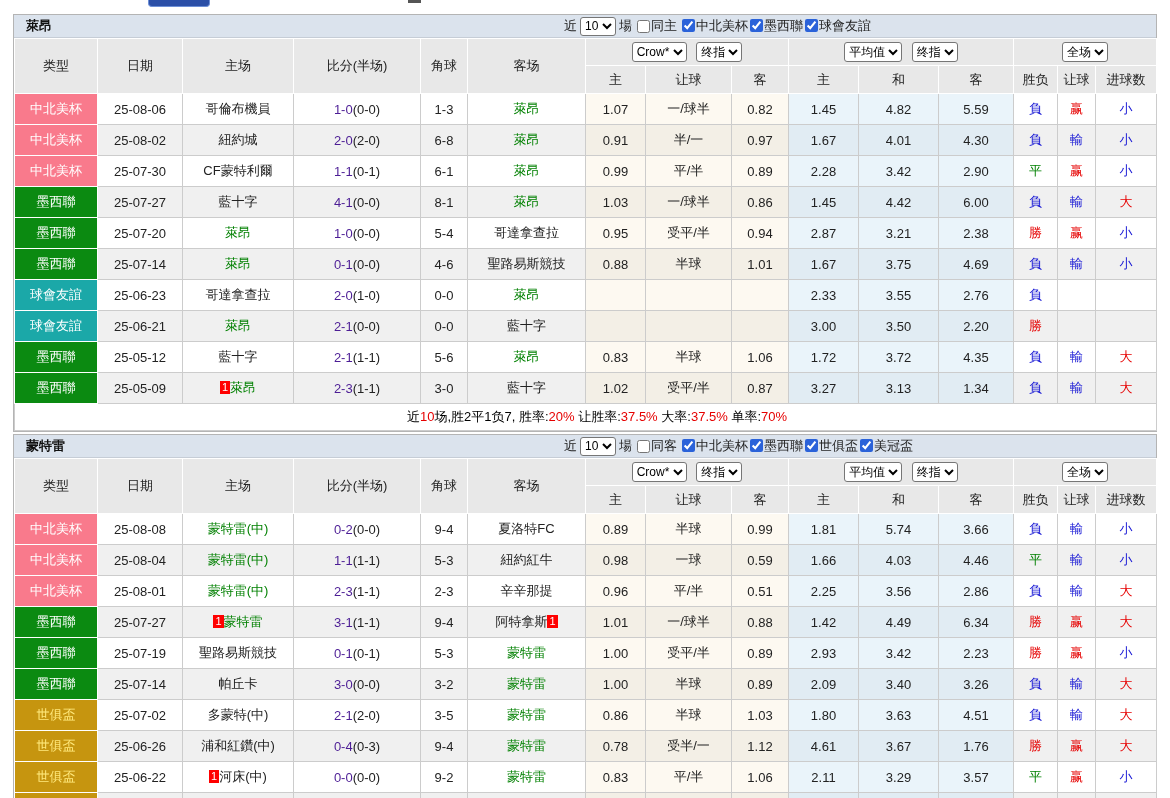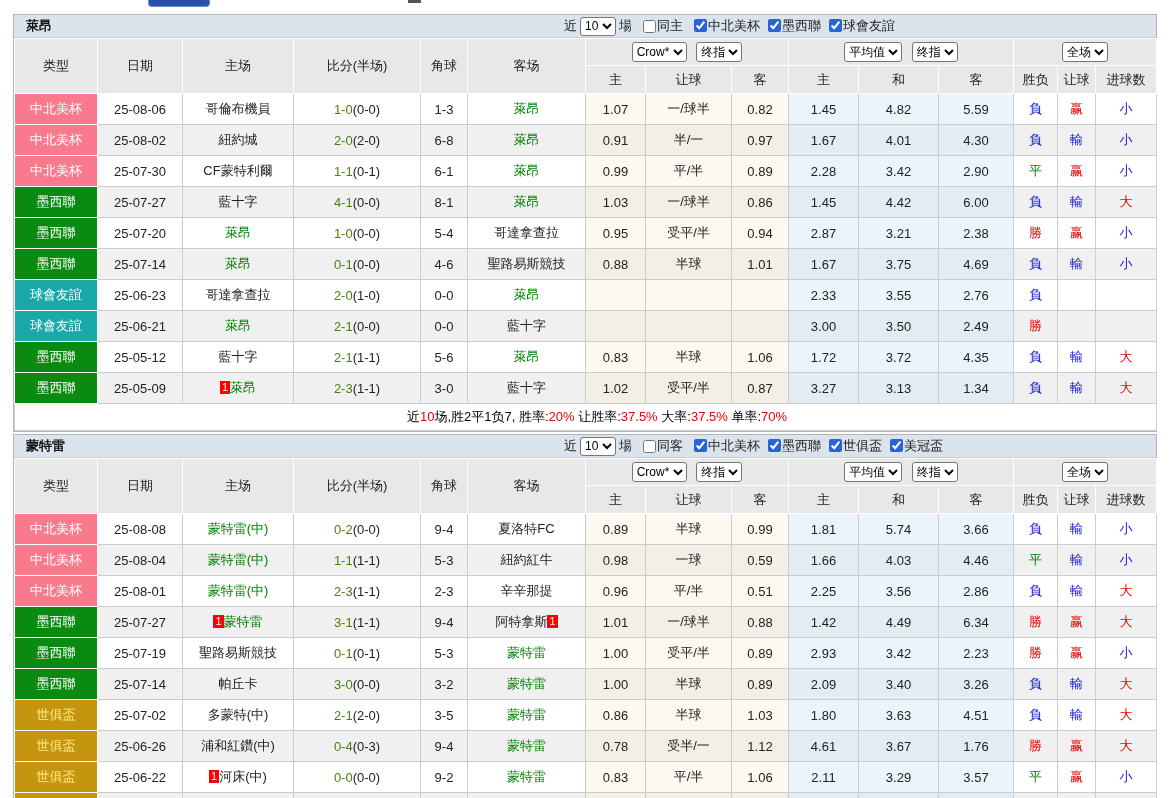--- a/index.html
+++ b/index.html
@@ -5,36 +5,36 @@
   html,body{margin:0;padding:0;background:#fff;}
   body{width:1170px;height:798px;font-family:"Liberation Sans","DejaVu Sans",sans-serif;font-size:13px;color:#222;overflow:hidden;}
   .top-strip{position:relative;height:14px;background:#fff;}
   .artifact-pill{position:absolute;left:148px;top:0;width:60px;height:6px;background:#2b4fa7;border:1px solid #6d8fd6;border-top:none;border-radius:0 0 4px 4px;}
   .artifact-dash{position:absolute;left:408px;top:0;width:13px;height:3px;background:#555;}
   .block{margin-left:13px;width:1142px;border:1px solid #b4b4b4;margin-bottom:2px;}
   .titlebar{height:22px;background:#dbe3ed;position:relative;display:flex;align-items:center;border-bottom:1px solid #c6cdd6;}
   .titlebar .team{font-weight:bold;color:#111;margin-left:12px;}
   .filters{position:absolute;left:550px;top:0;height:22px;display:flex;align-items:center;gap:3px;white-space:nowrap;}
   .filters select{height:19px;font-size:12px;border:1px solid #767676;border-radius:3px;background:#fff;}
-  .filters label{display:inline-flex;align-items:center;margin-left:8px;}
+  .filters label{display:inline-flex;align-items:center;margin-left:2px;}
   input[type=checkbox]{width:13px;height:13px;margin:0 1px 0 0;accent-color:#2a62d9;}
   table{width:100%;border-collapse:collapse;table-layout:fixed;}
   thead td{background:#e8e8e8;border:1px solid #fff;text-align:center;font-weight:normal;color:#222;}
   thead tr.h1 td{height:24px;}
   thead tr.h2 td{height:25px;}
   .selcell{text-align:center;}
   .selcell select{height:20px;font-size:12px;border:1px solid #767676;border-radius:3px;background:#fff;margin:0 3px;}
   tbody td{border:1px solid #ccc;text-align:center;height:28px;background:#fff;}
   tbody tr:nth-child(even) td{background:#f0f0f0;}
   tbody td.odds{background:#fdf9f1;}
   tbody tr:nth-child(even) td.odds{background:#f3efe6;}
   tbody td.avg{background:#eaf4fa;}
   tbody tr:nth-child(even) td.avg{background:#e1ecf3;}
   tbody td.type{color:#fff;border:1px solid #fff;}
-  tbody td.score .ft{color:#4d7c0f;}
+  tbody td.score .ft{color:#4c1d95;}
   tbody td.score .ht{color:#222;}
   .g{color:#008000;}
   .res.r{color:#e60000;}
   .res.b{color:#1414d4;}
   .res.g{color:#008000;}
   .bdg{display:inline-block;background:#ff0000;color:#fff;font-size:11px;line-height:13px;padding:0 2px;vertical-align:1px;}
   tfoot td{border:1px solid #ccc;background:#fff;height:24px;text-align:center;padding-left:24px;}
   tfoot .k{color:#000;}
   tfoot .r{color:#e60000;}
 </style>
@@ -244,21 +244,21 @@
           <td class="date">25-06-21</td>
           <td class="teamcell"><span class="g">萊昂</span></td>
           <td class="score"><span class="ft">2-1</span><span class="ht">(0-0)</span></td>
           <td>0-0</td>
           <td class="teamcell"><span>藍十字</span></td>
           <td class="odds"></td>
           <td class="odds"></td>
           <td class="odds"></td>
           <td class="avg">3.00</td>
           <td class="avg">3.50</td>
-          <td class="avg">2.49</td>
+          <td class="avg">2.20</td>
           <td class="res r">勝</td>
           <td class="res "></td>
           <td class="res "></td>
         </tr>
         <tr>
           <td class="type" style="background: rgb(11, 138, 17);">墨西聯</td>
           <td class="date">25-05-12</td>
           <td class="teamcell"><span>藍十字</span></td>
           <td class="score"><span class="ft">2-1</span><span class="ht">(1-1)</span></td>
           <td>5-6</td>

